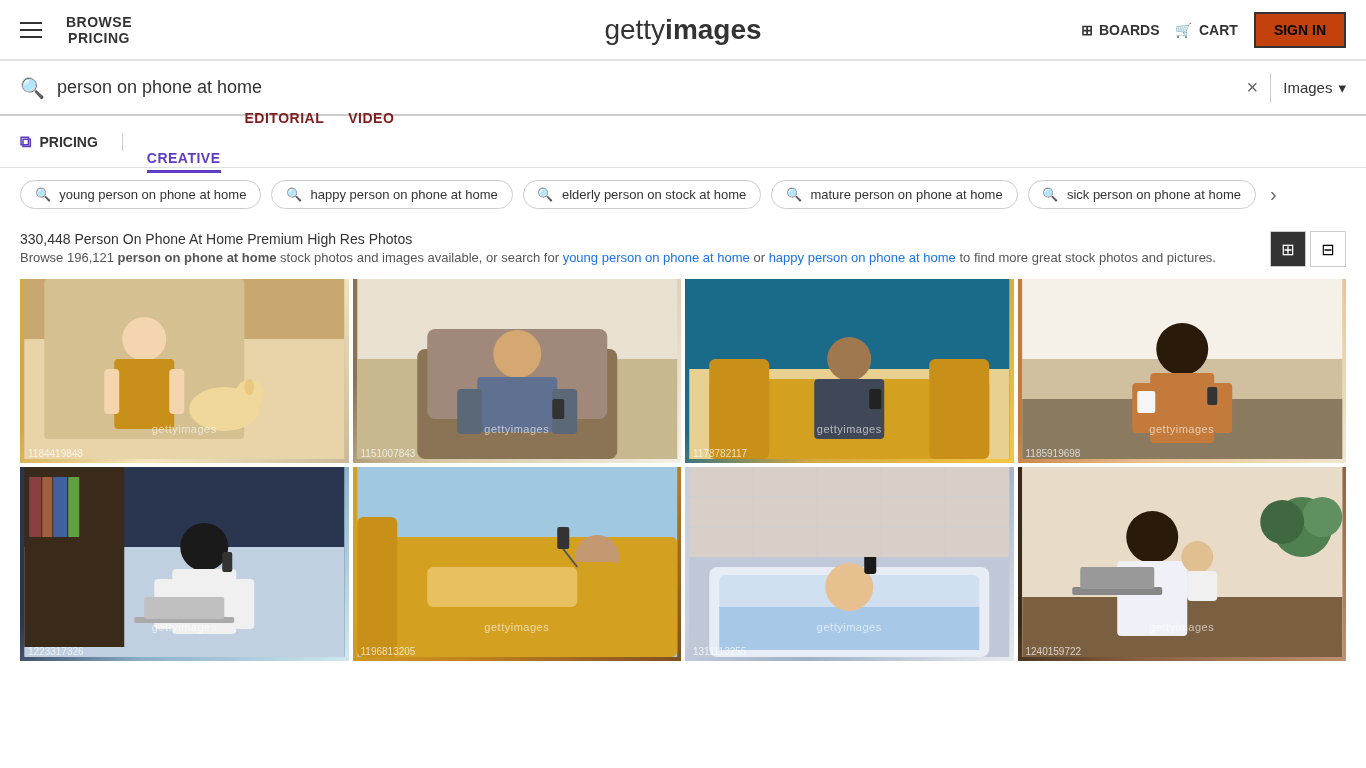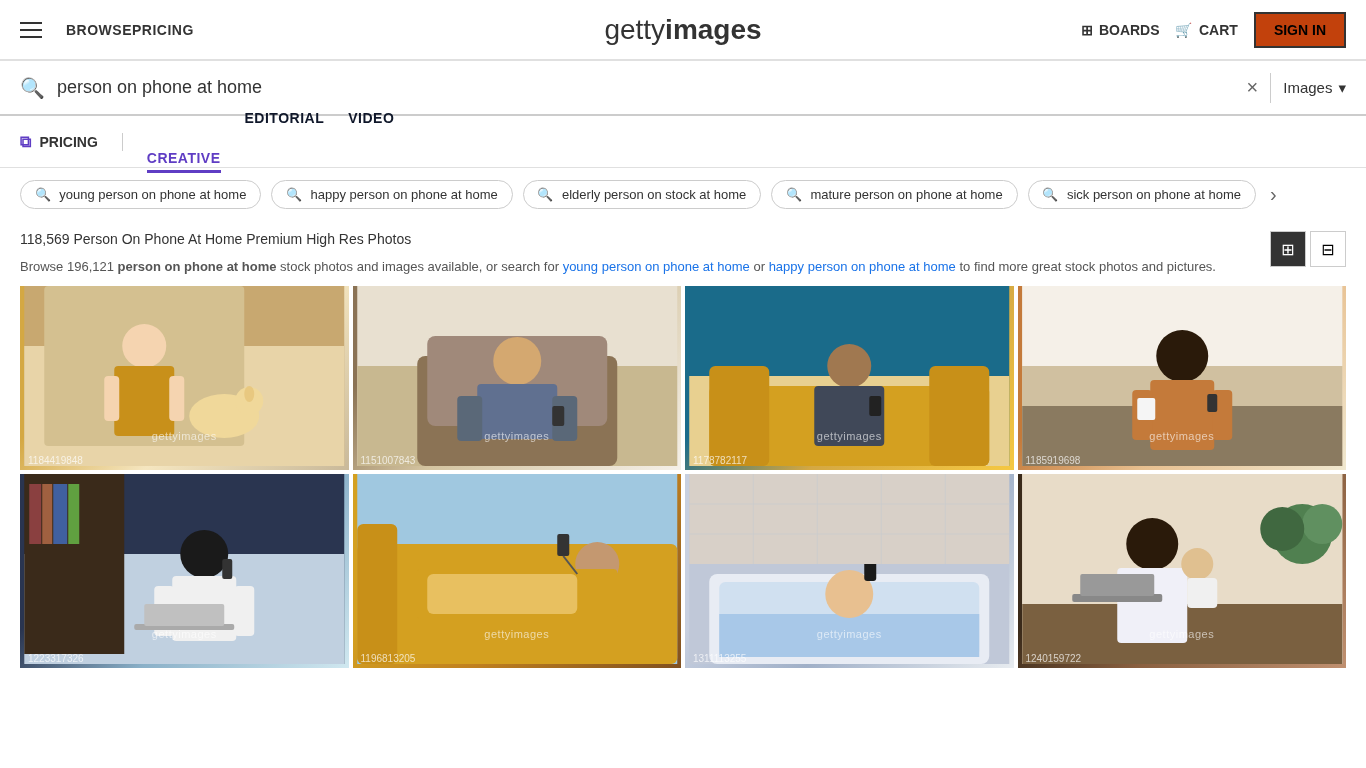--- a/index.html
+++ b/index.html
@@ -10,21 +10,21 @@
       display: flex;
       align-items: center;
       justify-content: space-between;
       padding: 0 20px;
       height: 60px;
       border-bottom: 1px solid #e0e0e0;
     }
     .header-left { display: flex; align-items: center; gap: 24px; }
     .hamburger { display: flex; flex-direction: column; gap: 5px; cursor: pointer; }
     .hamburger span { width: 22px; height: 2px; background: #333; display: block; }
-    .header-nav { display: flex; align-items: center; }
+    .header-nav { display: flex; align-items: center; flex-direction: column; }
     .header-nav a { text-decoration: none; color: #333; font-size: 14px; font-weight: 600; letter-spacing: 0.5px; }
     .logo { position: absolute; left: 50%; transform: translateX(-50%); font-size: 28px; color: #333; }
     .logo span { font-weight: 400; }
     .logo strong { font-weight: 700; }
     .header-right { display: flex; align-items: center; gap: 16px; }
     .header-right a { text-decoration: none; color: #333; font-size: 14px; font-weight: 600; display: flex; align-items: center; gap: 6px; }
     .sign-in-btn { border: 2px solid #333; padding: 8px 18px; font-size: 14px; font-weight: 700; cursor: pointer; background: #c2410c; }
 
     
     .search-bar {
@@ -53,21 +53,21 @@
       display: flex;
       align-items: center;
       padding: 0 20px;
       height: 52px;
       border-bottom: 1px solid #e0e0e0;
       gap: 24px;
     }
     .filters-btn { display: flex; align-items: center; gap: 8px; font-size: 14px; font-weight: 600; cursor: pointer; color: #333; border-right: 1px solid #ccc; padding-right: 24px; }
     .filter-icon { color: #5f3dc4; font-size: 16px; }
     .filter-tabs { display: flex; gap: 24px; }
-    .filter-tab { font-size: 14px; font-weight: 600; color: #0f172a; cursor: pointer; padding-bottom: 4px; letter-spacing: 0.5px; }
+    .filter-tab { font-size: 14px; font-weight: 600; color: #7f1d1d; cursor: pointer; padding-bottom: 4px; letter-spacing: 0.5px; }
     .filter-tab.active { border-bottom: 3px solid #5f3dc4; color: #5f3dc4; margin-top: 40px; }
 
     
     .suggestions-row {
       display: flex;
       align-items: center;
       padding: 12px 20px;
       gap: 10px;
       overflow: hidden;
       background: #fff;
@@ -89,21 +89,21 @@
     .suggestions-arrow { font-size: 20px; color: #666; cursor: pointer; margin-left: 4px; }
 
     
     .results-header {
       padding: 10px 20px 4px;
       display: flex;
       justify-content: space-between;
       align-items: flex-start;
     }
     .results-count { font-size: 14px; color: #333; font-weight: 400; }
-    .results-description { font-size: 13px; color: #555; margin-top: 12px; }
+    .results-description { font-size: 13px; color: #555; margin-top: 3px; }
     .results-description a { color: #1a73e8; text-decoration: none; }
     .results-description strong { font-weight: 700; }
     .view-toggle { display: flex; gap: 4px; }
     .view-btn {
       width: 36px;
       height: 36px;
       display: flex;
       align-items: center;
       justify-content: center;
       border: 1px solid #ccc;
@@ -230,21 +230,21 @@
   <div class="suggestion-pill">
     <span class="pill-search-icon">🔍</span>
     <span>sick person on phone at home</span>
   </div>
   <span class="suggestions-arrow">›</span>
 </div>
 
 <div class="results-header">
   <div>
     <div class="results-count">
-      <span>118,569</span>
+      <span>330,448</span>
       <span>Person On Phone At Home Premium High Res Photos</span>
     </div>
     <div class="results-description">
       <span>Browse 196,121 </span><strong>person on phone at home</strong><span> stock photos and images available, or search for </span><a href="#">young person on phone at home</a><span> or </span><a href="#">happy person on phone at home</a><span> to find more great stock photos and pictures.</span>
     </div>
   </div>
   <div class="view-toggle">
     <button class="view-btn active">⊞</button>
     <button class="view-btn">⊟</button>
   </div>

